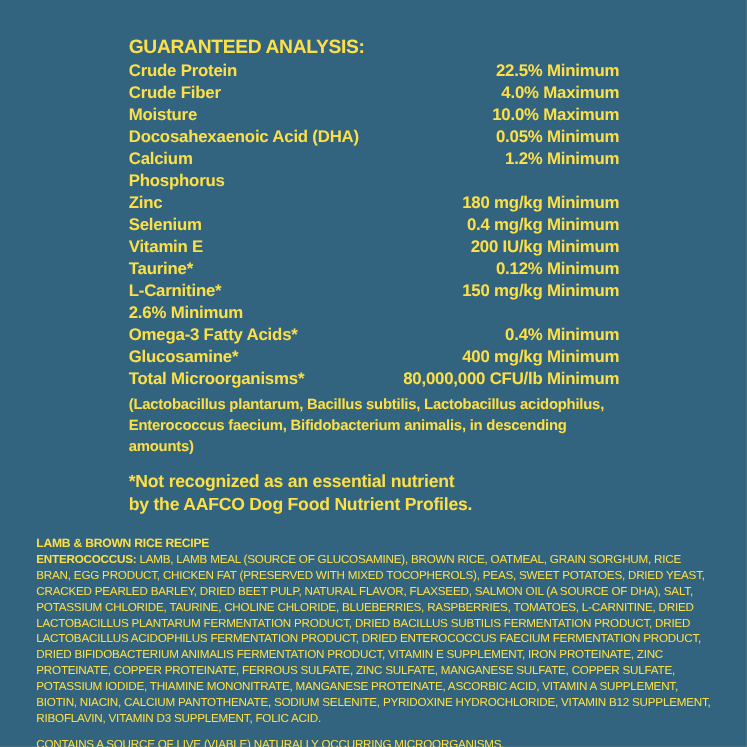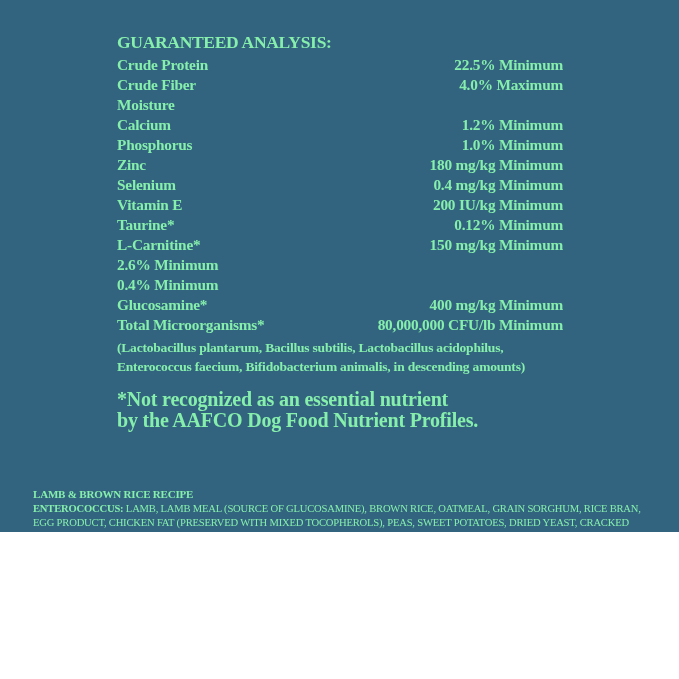--- a/index.html
+++ b/index.html
@@ -1,22 +1,22 @@
 <!DOCTYPE html>
 <html><head>
 <meta charset="utf-8">
 <style>
   html, body { margin: 0; padding: 0; }
   .label {
     position: relative;
     width: 679px;
-    height: 532px;
+    height: 679px;
     background: #32637F;
-    color: #86efac;
-    font-family: Liberation Serif, serif;
+    color: #fde047;
+    font-family: Liberation Sans, sans-serif;
     overflow: hidden;
     box-sizing: border-box;
   }
   
   .analysis {
     position: absolute;
     left: 117px;
     top: 33px;
     width: 446px;
     font-weight: bold;
@@ -36,21 +36,21 @@
     line-height: 20px;
   }
   .row .val { text-align: right; white-space: nowrap; }
   .micro-note {
     margin: 3px 0 0 0;
     font-size: 13.5px;
     line-height: 19px;
   }
   .footnote {
     margin: 13px 0 0 0;
-    font-size: 20px;
+    font-size: 16px;
     line-height: 21px;
   }
   
   .ingredients {
     position: absolute;
     left: 33px;
     top: 487px;
     width: 616px;
     letter-spacing: -0.2px;
   }
@@ -86,28 +86,32 @@
       <div class="row">
           <span>Crude Protein</span>
           <span class="val">22.5% Minimum</span>
         </div>
       <div class="row">
           <span>Crude Fiber</span>
           <span class="val">4.0% Maximum</span>
         </div>
       <div class="row">
           <span>Moisture</span>
+          <span class="val">10.0% Maximum</span>
+        </div>
+      <div class="row">
+          <span>Docosahexaenoic Acid (DHA)</span>
+          <span class="val">0.05% Minimum</span>
         </div>
       <div class="row">
           <span>Calcium</span>
           <span class="val">1.2% Minimum</span>
         </div>
       <div class="row">
           <span>Phosphorus</span>
-          <span class="val">1.0% Minimum</span>
         </div>
       <div class="row">
           <span>Zinc</span>
           <span class="val">180 mg/kg Minimum</span>
         </div>
       <div class="row">
           <span>Selenium</span>
           <span class="val">0.4 mg/kg Minimum</span>
         </div>
       <div class="row">
@@ -119,20 +123,21 @@
           <span class="val">0.12% Minimum</span>
         </div>
       <div class="row">
           <span>L-Carnitine*</span>
           <span class="val">150 mg/kg Minimum</span>
         </div>
       <div class="row">
           <span class="val">2.6% Minimum</span>
         </div>
       <div class="row">
+          <span>Omega-3 Fatty Acids*</span>
           <span class="val">0.4% Minimum</span>
         </div>
       <div class="row">
           <span>Glucosamine*</span>
           <span class="val">400 mg/kg Minimum</span>
         </div>
       <div class="row">
           <span>Total Microorganisms*</span>
           <span class="val">80,000,000 CFU/lb Minimum</span>
         </div>

